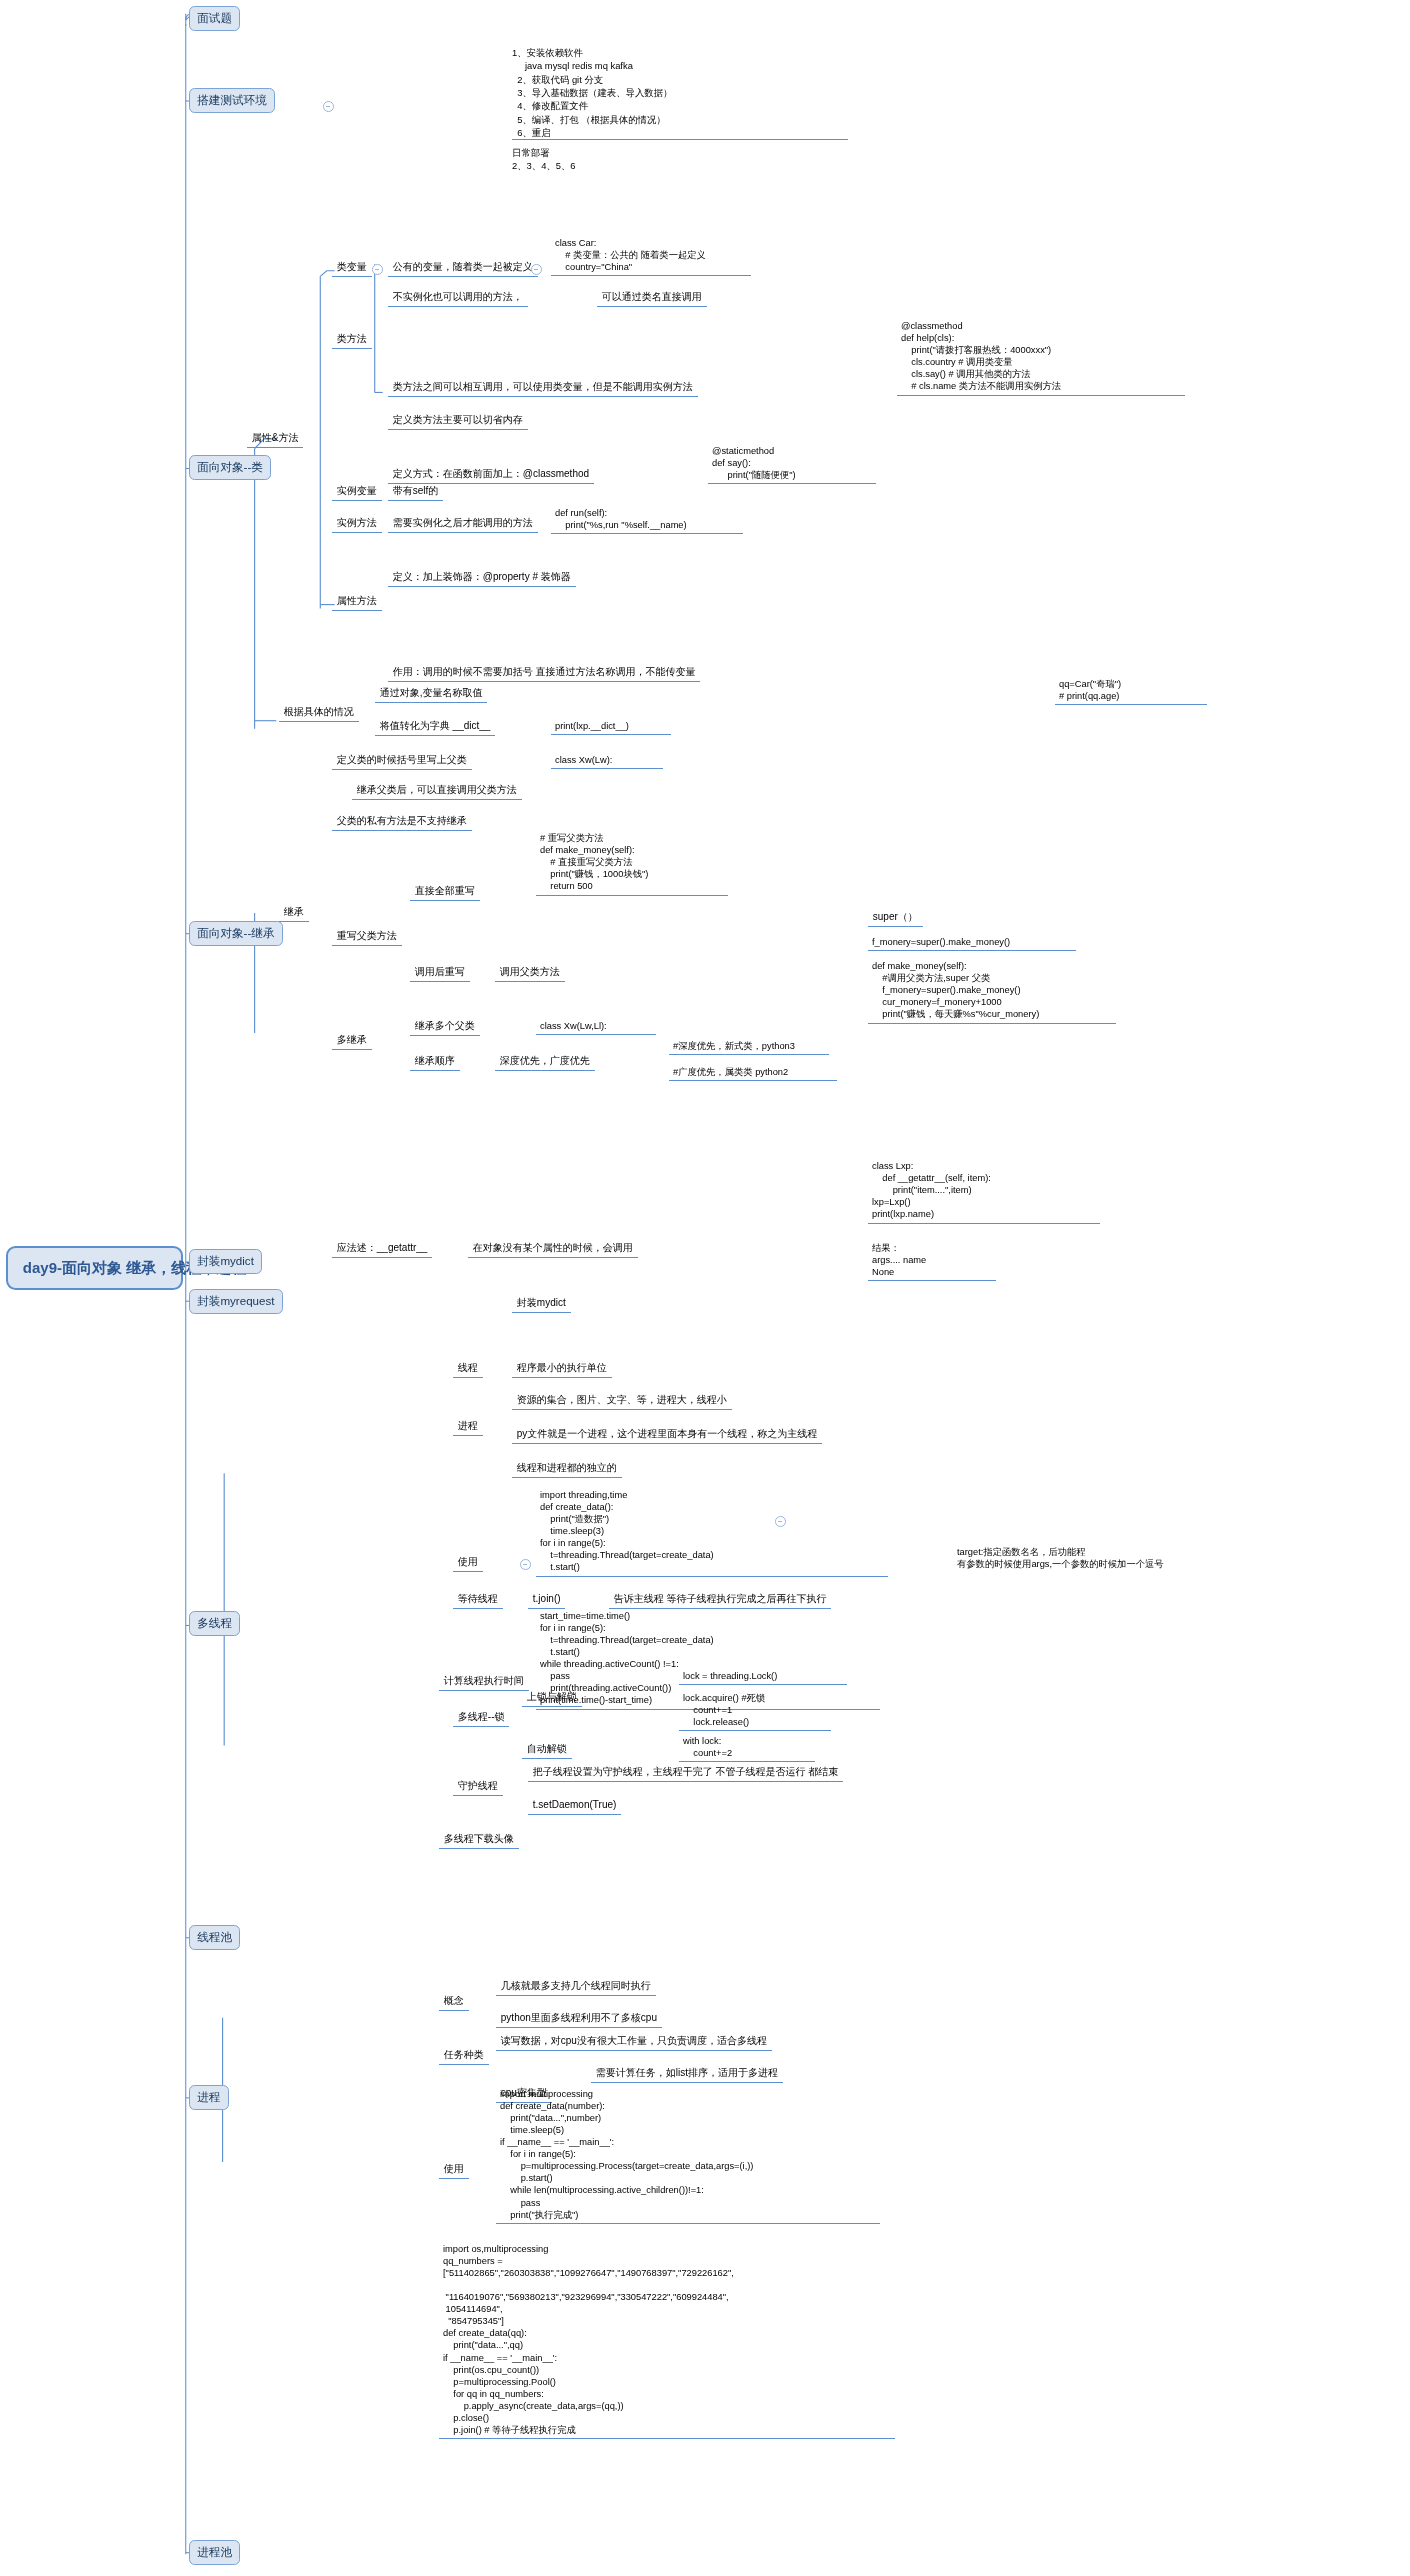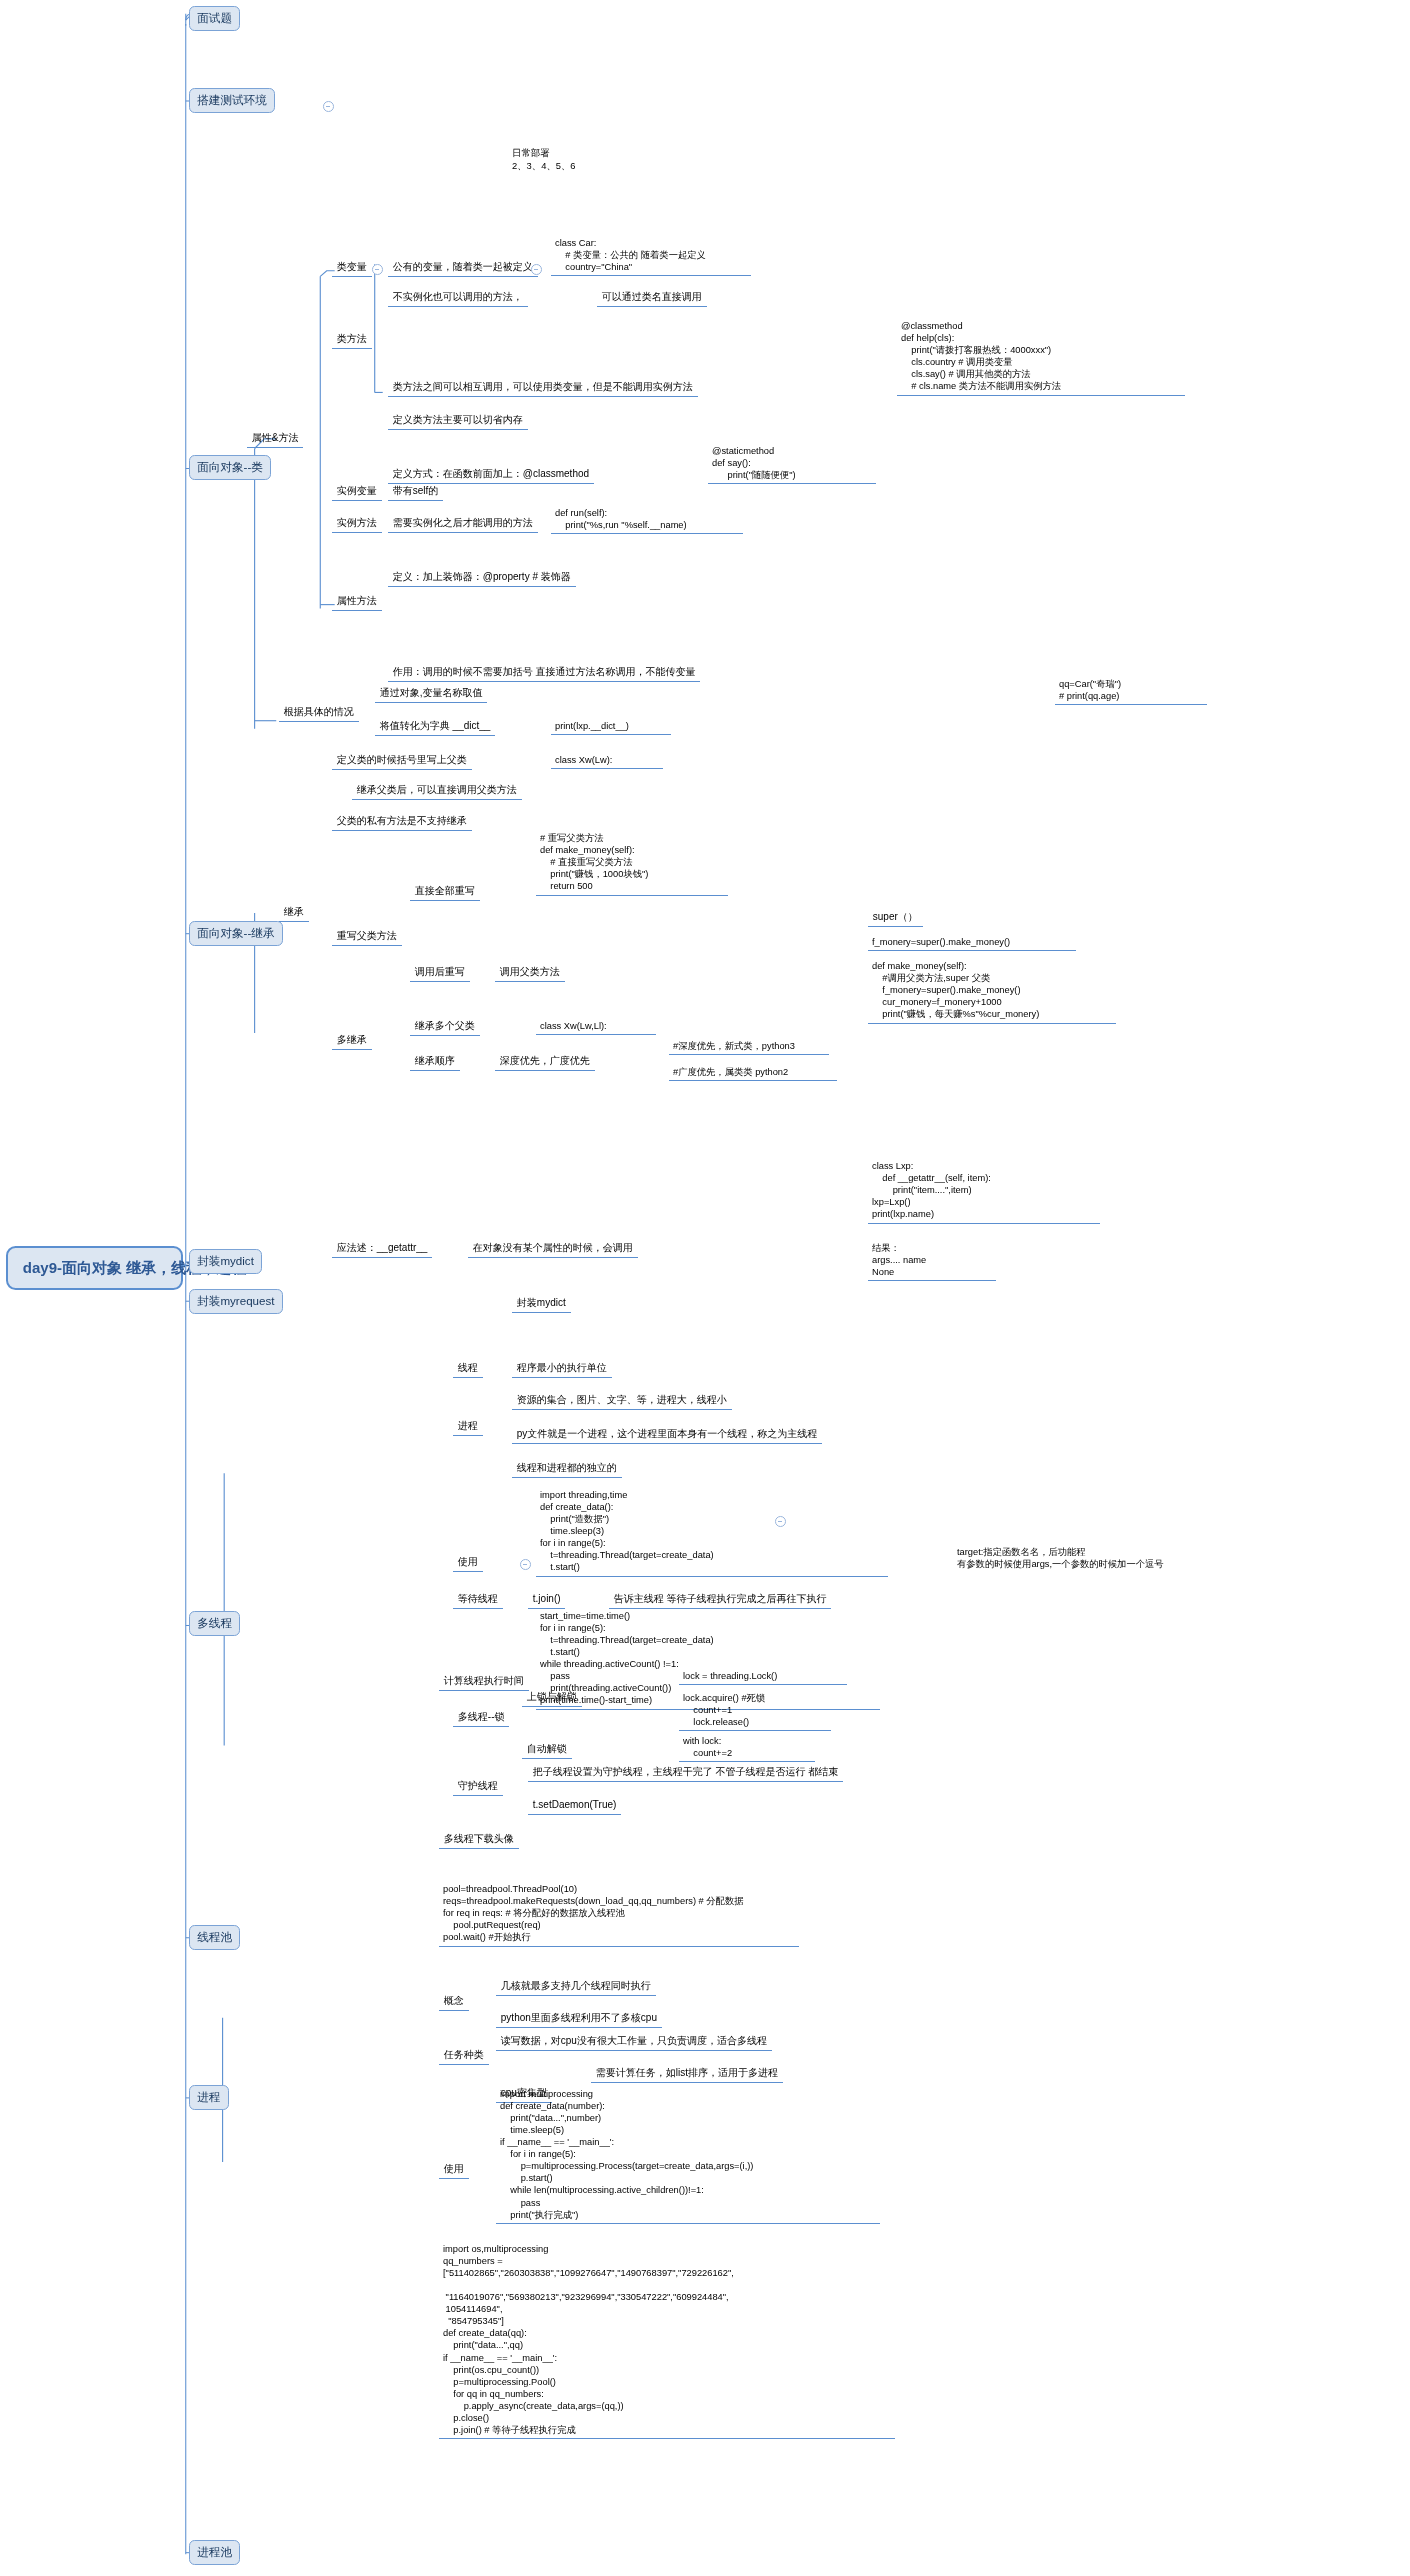--- a/index.html
+++ b/index.html
@@ -102,20 +102,27 @@
 <div class="node topic" style="left:189px;top:88px;">搭建测试环境</div>
 <div class="node topic" style="left:189px;top:455px;">面向对象--类</div>
 <div class="node topic" style="left:189px;top:921px;">面向对象--继承</div>
 <div class="node topic" style="left:189px;top:1249px;">封装mydict</div>
 <div class="node topic" style="left:189px;top:1289px;">封装myrequest</div>
 <div class="node topic" style="left:189px;top:1611px;">多线程</div>
 <div class="node topic" style="left:189px;top:1925px;">线程池</div>
 <div class="node topic" style="left:189px;top:2085px;">进程</div>
 <div class="node topic" style="left:189px;top:2540px;">进程池</div>
 
+<div class="node listblock ul" style="left:512px;top:46px;width:336px;">1、安装依赖软件
+     java mysql redis mq kafka
+  2、获取代码 git 分支
+  3、导入基础数据（建表、导入数据）
+  4、修改配置文件
+  5、编译、打包 （根据具体的情况）
+  6、重启</div>
 <div class="node listblock" style="left:512px;top:146px;width:336px;">日常部署
 2、3、4、5、6</div>
 <span class="toggle" style="left:323px;top:101px;"></span>
 
 <div class="node sub" style="left:247px;top:431px;">属性&amp;方法</div>
 
 <div class="node sub" style="left:332px;top:260px;">类变量</div>
 <span class="toggle" style="left:372px;top:264px;"></span>
 <div class="node sub" style="left:388px;top:260px;">公有的变量，随着类一起被定义</div>
 <span class="toggle" style="left:531px;top:264px;"></span>
@@ -248,25 +255,20 @@
 <div class="node sub" style="left:522px;top:1742px;">自动解锁</div>
 <div class="node code ul" style="left:679px;top:1734px;width:128px;">with lock:
     count+=2</div>
 
 <div class="node sub" style="left:453px;top:1779px;">守护线程</div>
 <div class="node sub" style="left:528px;top:1765px;">把子线程设置为守护线程，主线程干完了 不管子线程是否运行 都结束</div>
 <div class="node sub" style="left:528px;top:1798px;">t.setDaemon(True)</div>
 
 <div class="node sub" style="left:439px;top:1832px;">多线程下载头像</div>
 
-<div class="node code ul" style="left:439px;top:1882px;width:352px;">pool=threadpool.ThreadPool(10)
-reqs=threadpool.makeRequests(down_load_qq,qq_numbers) # 分配数据
-for req in reqs: # 将分配好的数据放入线程池
-    pool.putRequest(req)
-pool.wait() #开始执行</div>
 
 <div class="node sub" style="left:439px;top:1994px;">概念</div>
 <div class="node sub" style="left:496px;top:1979px;">几核就最多支持几个线程同时执行</div>
 <div class="node sub" style="left:496px;top:2011px;">python里面多线程利用不了多核cpu</div>
 
 <div class="node sub" style="left:439px;top:2048px;">任务种类</div>
 <div class="node sub" style="left:496px;top:2034px;">读写数据，对cpu没有很大工作量，只负责调度，适合多线程</div>
 <div class="node sub" style="left:496px;top:2066px;margin-top:20px;">cpu密集型</div>
 <div class="node sub" style="left:591px;top:2066px;">需要计算任务，如list排序，适用于多进程</div>
 

